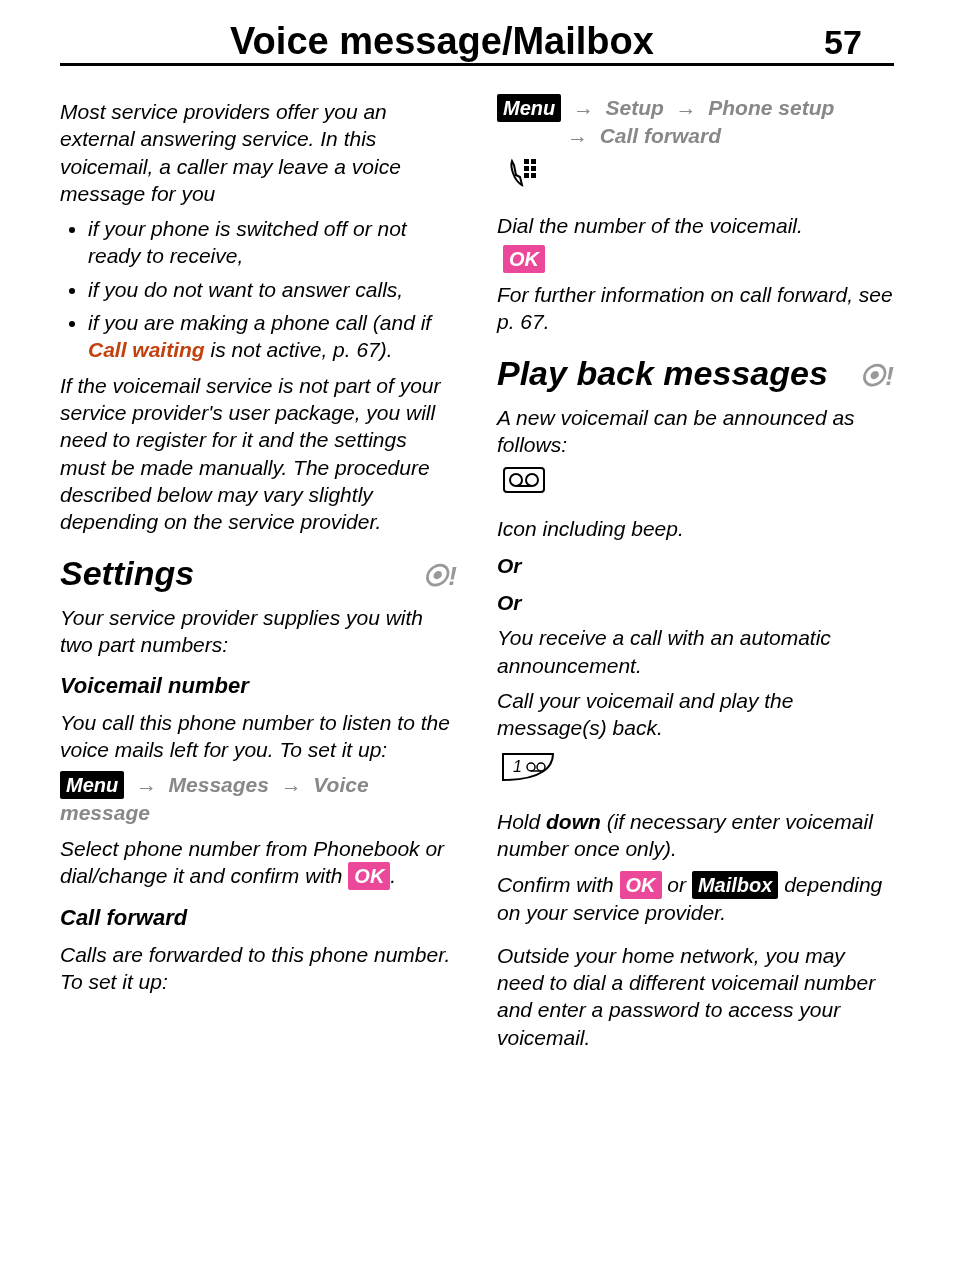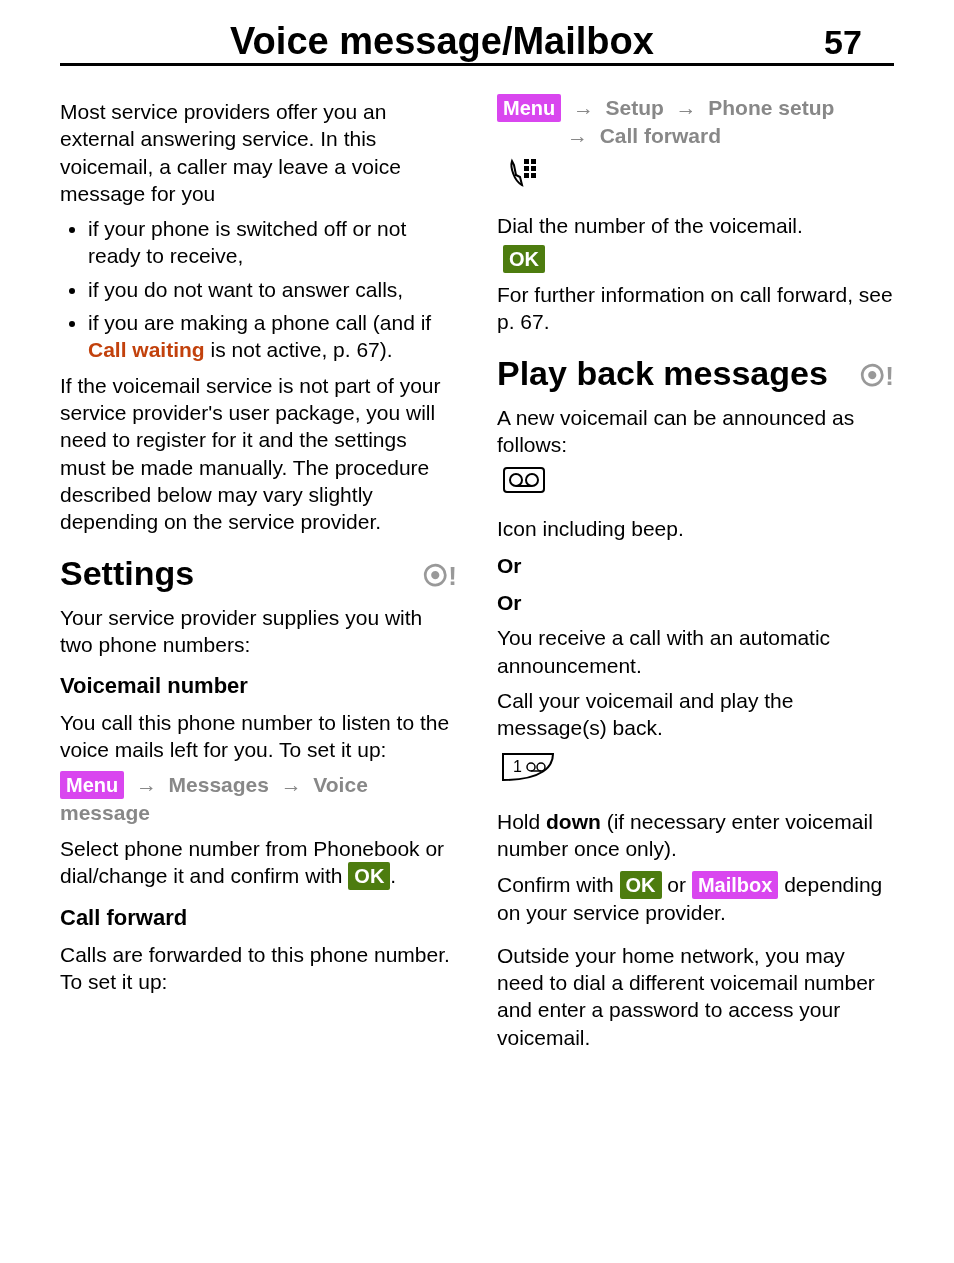--- a/index.html
+++ b/index.html
@@ -29,42 +29,43 @@
     text-align: center;
   }
   .pagenum {
     font-size: 34px;
     font-weight: bold;
     min-width: 70px;
   }
   .cols {
     display: flex;
     gap: 40px;
+    font-style: italic;
   }
   .col {
     flex: 1;
     font-size: 21px;
     line-height: 1.3;
   }
   p { margin: 8px 0; }
   ul { margin: 6px 0 6px 0; padding-left: 28px; }
   li { margin: 6px 0; }
   .emph { color: #c2410c; font-weight: bold; }
   .menukey {
     display: inline-block;
-    background: #d946ef;
+    background: #000000;
     color: #fff;
     font-weight: bold;
     padding: 1px 6px;
     border-radius: 2px;
     font-size: 20px;
   }
   .okkey {
     display: inline-block;
-    background: #4d7c0f;
+    background: #ec4899;
     color: #fff;
     font-weight: bold;
     padding: 1px 6px;
     border-radius: 2px;
     font-size: 20px;
   }
   h2.sect {
     font-size: 34px;
     font-weight: bold;
     margin: 16px 0 4px 0;
@@ -113,21 +114,21 @@
         <li>
           <span>if you are making a phone call (and if </span><span class="emph">Call waiting</span><span> is not active, p. 67).</span>
         </li>
       </ul>
       <p>If the voicemail service is not part of your service provider's user package, you will need to register for it and the settings must be made manually. The procedure described below may vary slightly depending on the service provider.</p>
 
       <h2 class="sect">
         <span>Settings</span>
         <span class="sicon">⦿!</span>
       </h2>
-      <p>Your service provider supplies you with two phone numbers:</p>
+      <p>Your service provider supplies you with two part numbers:</p>
 
       <h3 class="sub">Voicemail number</h3>
       <p>You call this phone number to listen to the voice mails left for you. To set it up:</p>
       <p class="navpath">
         <span class="menukey">Menu</span>
         <span class="navarrow">&nbsp;→&nbsp;</span>
         <span>Messages</span>
         <span class="navarrow">&nbsp;→&nbsp;</span>
         <span>Voice message</span>
       </p>

